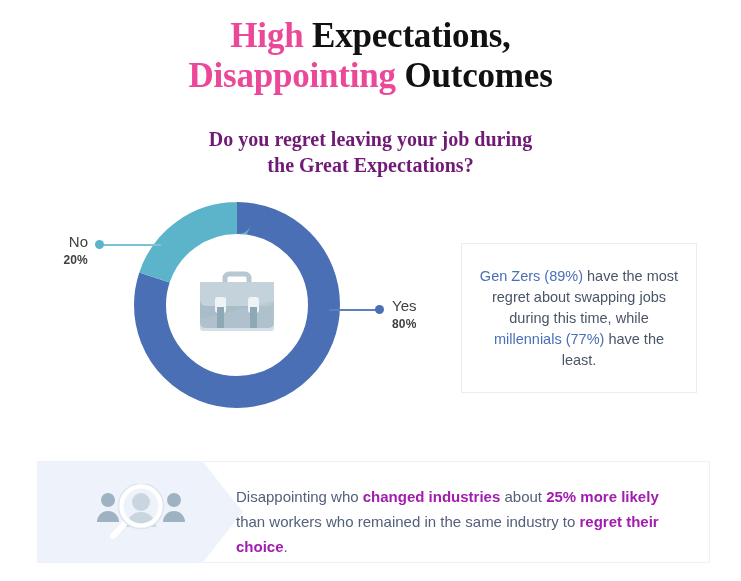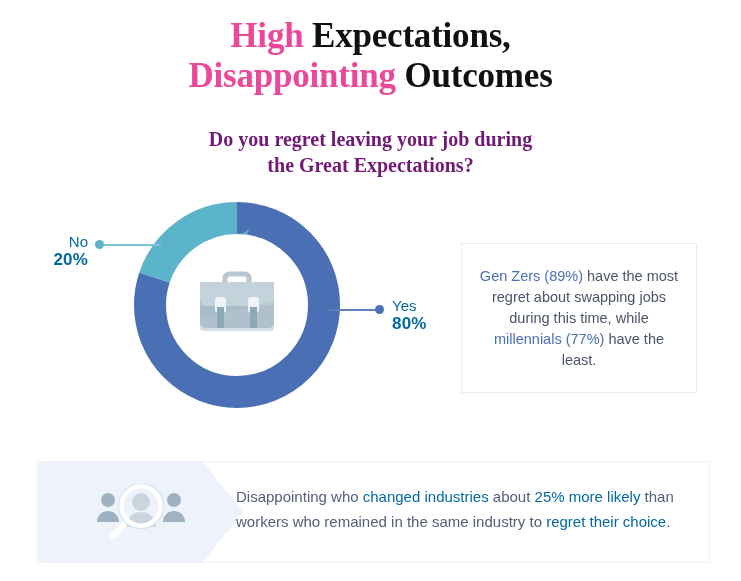--- a/index.html
+++ b/index.html
@@ -67,30 +67,30 @@
     height: 2px;
   }
   .leader-dot {
     position: absolute;
     width: 9px;
     height: 9px;
     border-radius: 50%;
   }
   .lbl {
     position: absolute;
-    color: #0369a1;
+    color: #404040;
     line-height: 18px;
   }
   .lbl .name {
     font-size: 15px;
     font-weight: normal;
     display: block;
   }
   .lbl .val {
-    font-size: 17px;
+    font-size: 12px;
     font-weight: bold;
     display: block;
     letter-spacing: 0.2px;
   }
   .lbl.right { text-align: left; }
   .lbl.left  { text-align: right; }
 
   
   .callout {
     position: absolute;
@@ -142,21 +142,21 @@
   }
   .banner-text {
     position: absolute;
     left: 198px;
     top: 22px;
     width: 455px;
     font-size: 15px;
     line-height: 25px;
     color: #53607a;
   }
-  .banner-text b { color: #0369a1; font-weight: normal; }
+  .banner-text b { color: #a21caf; font-weight: bold; }
 </style>
 </head>
 <body>
 
 <div class="stage">
 
   <div class="title">
     <div><span class="hl">High</span><span> Expectations,</span></div>
     <div><span class="hl">Disappointing</span><span> Outcomes</span></div>
   </div>

